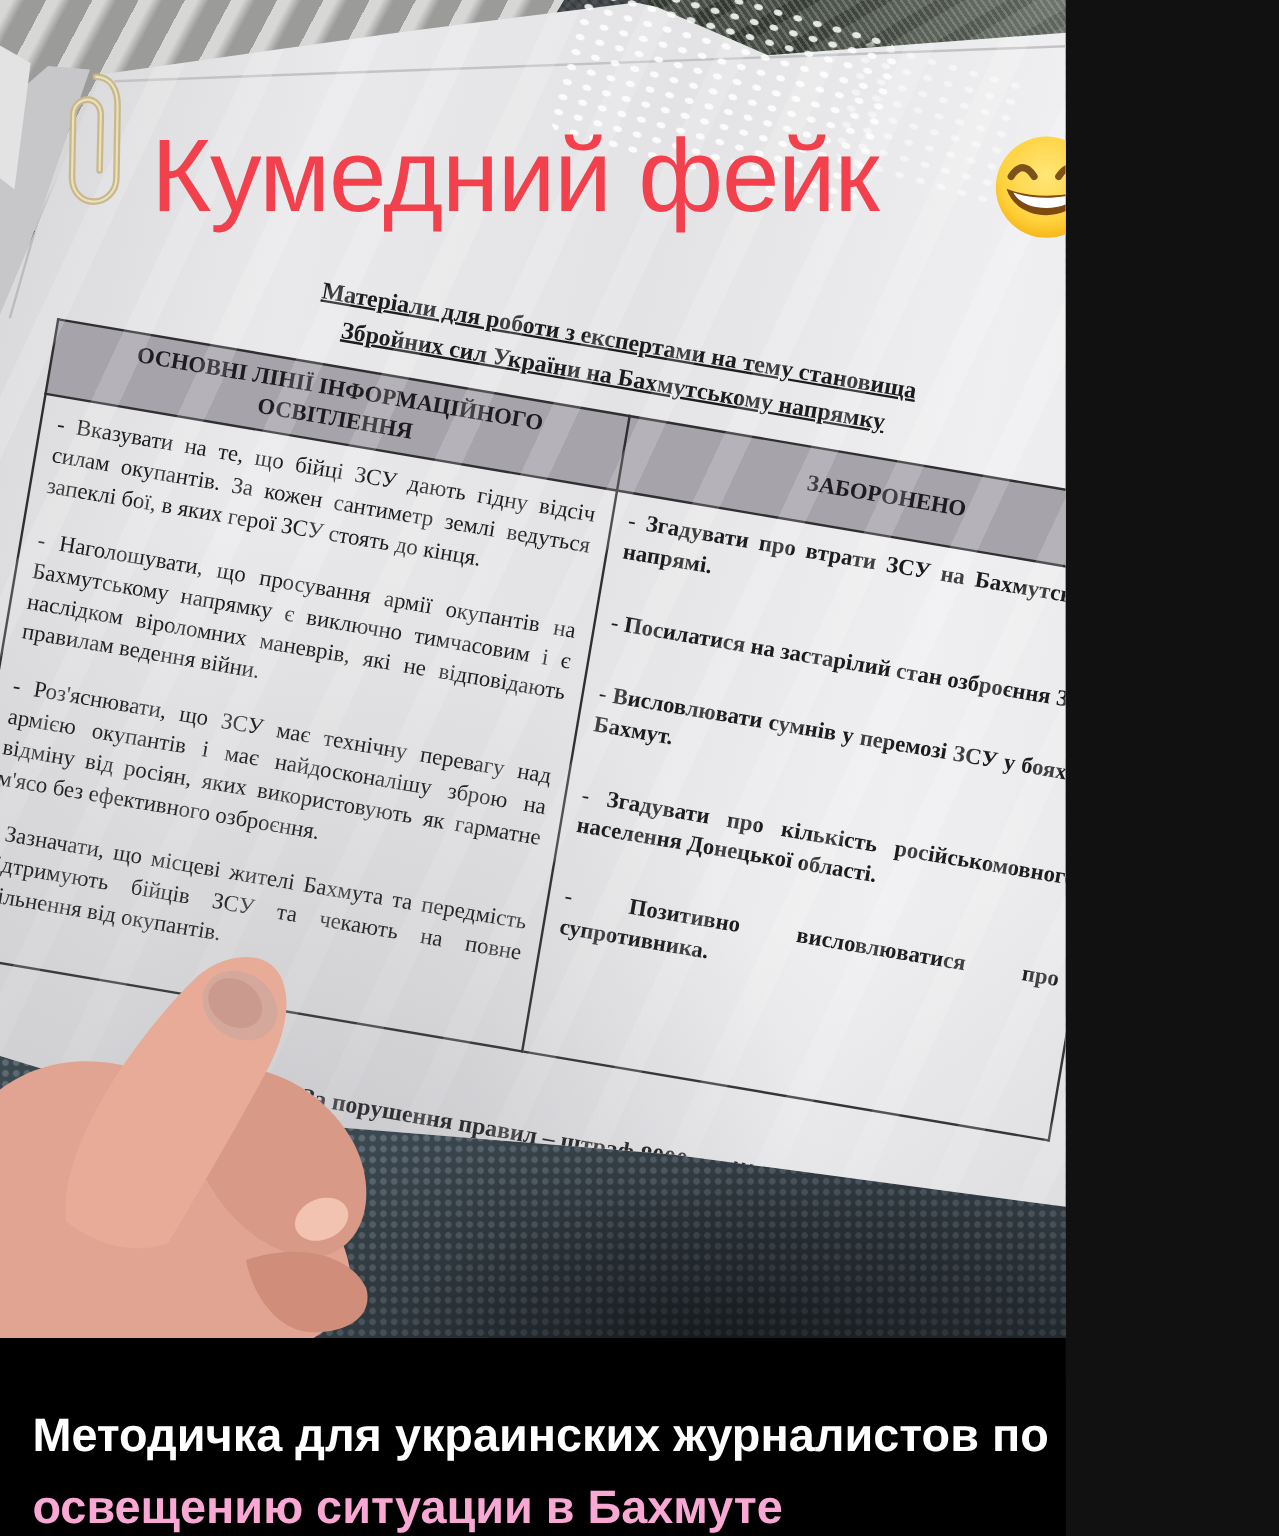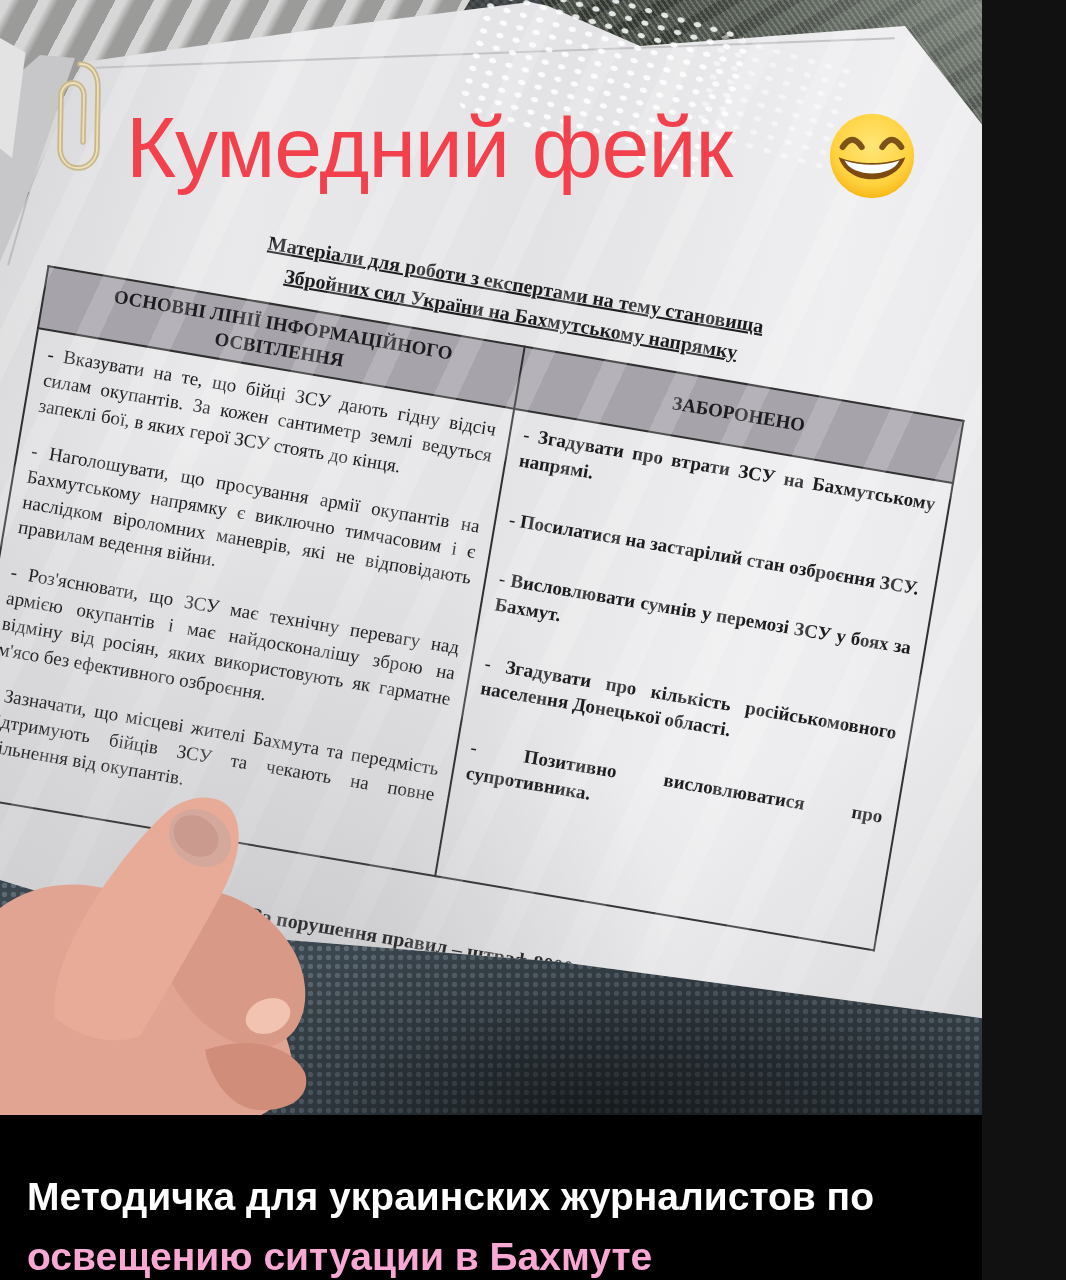--- a/index.html
+++ b/index.html
@@ -1,16 +1,16 @@
 <!DOCTYPE html>
 <html><head>
 <meta charset="utf-8">
 <style>
   html,body{margin:0;padding:0;background:#111;}
-  .frame{position:relative;width:982px;height:1280px;overflow:hidden;
+  .frame{position:relative;width:888px;height:1280px;overflow:hidden;
          font-family:"Liberation Sans",sans-serif;background:#000;}
   
   .photo{position:absolute;left:0;top:0;width:1066px;height:1115px;overflow:hidden;
          background:#43474a;}
   .weave{position:absolute;inset:0;
     background:
       repeating-linear-gradient(135deg, rgba(255,255,255,0.06) 0 3px, transparent 3px 7px),
       repeating-linear-gradient(45deg, rgba(0,0,0,0.18) 0 2px, transparent 2px 6px);}
   .bg-topleft{position:absolute;left:0;top:0;width:470px;height:210px;
     background:#a7a7a6;

